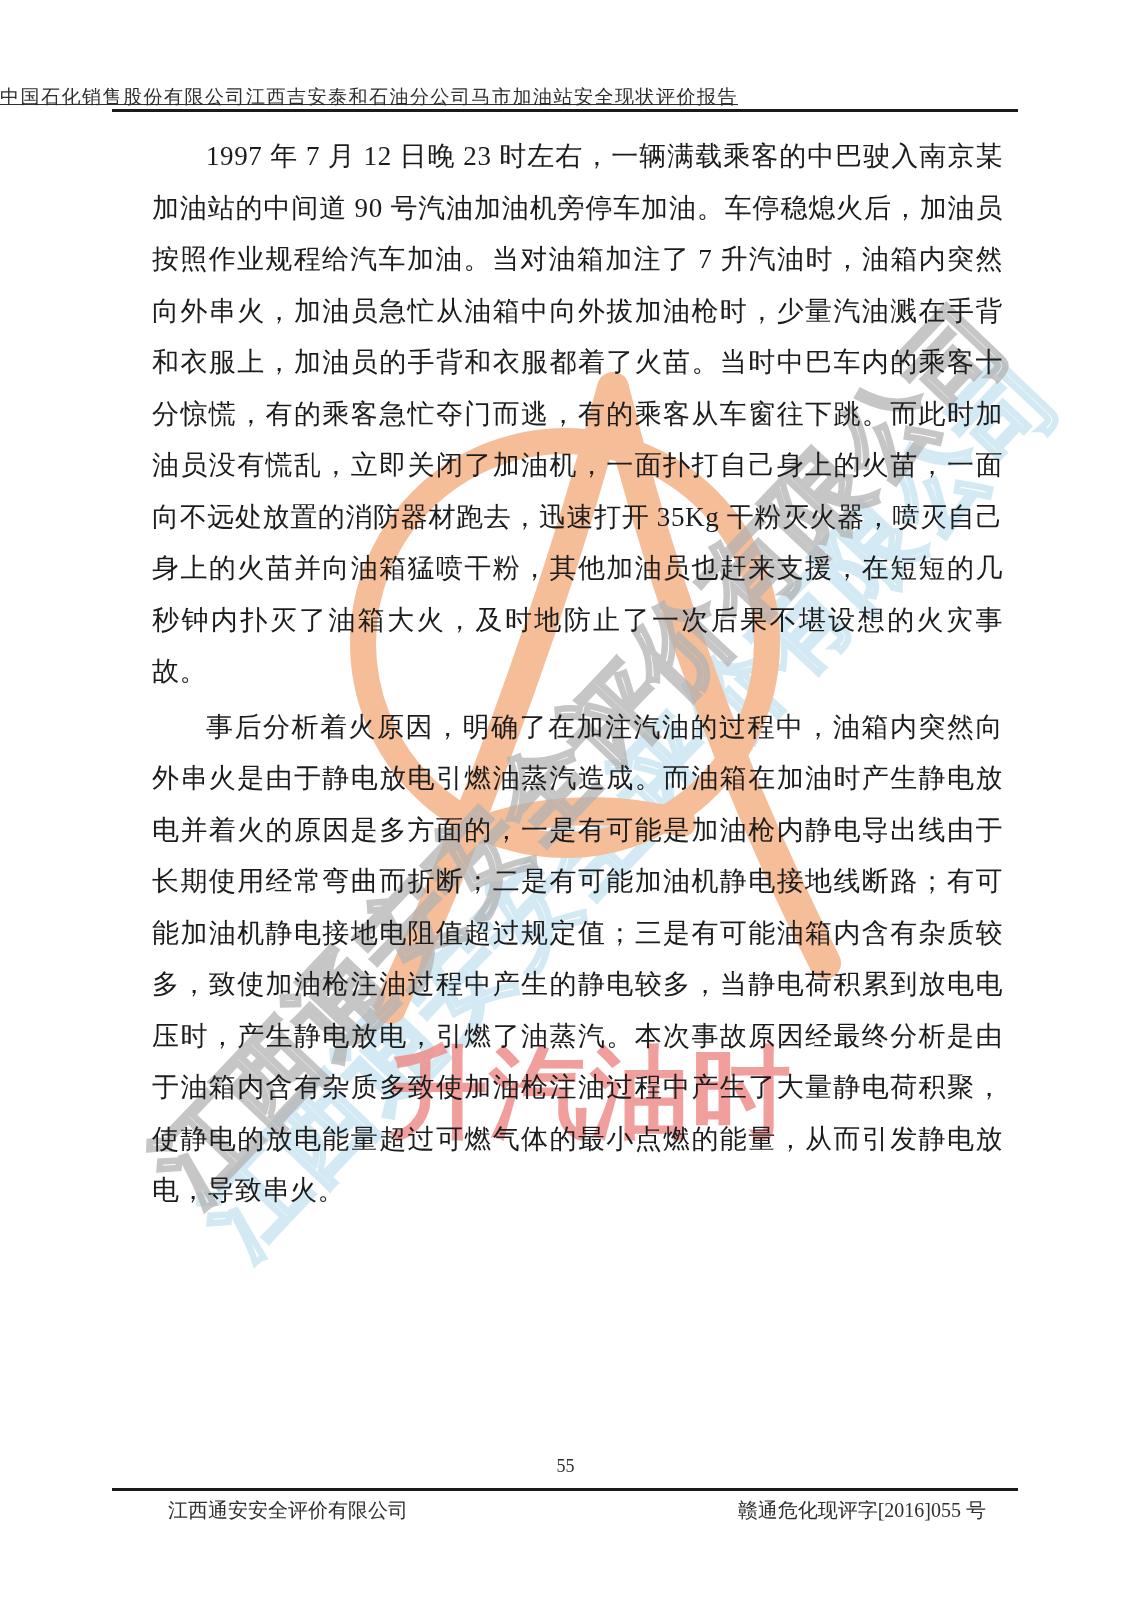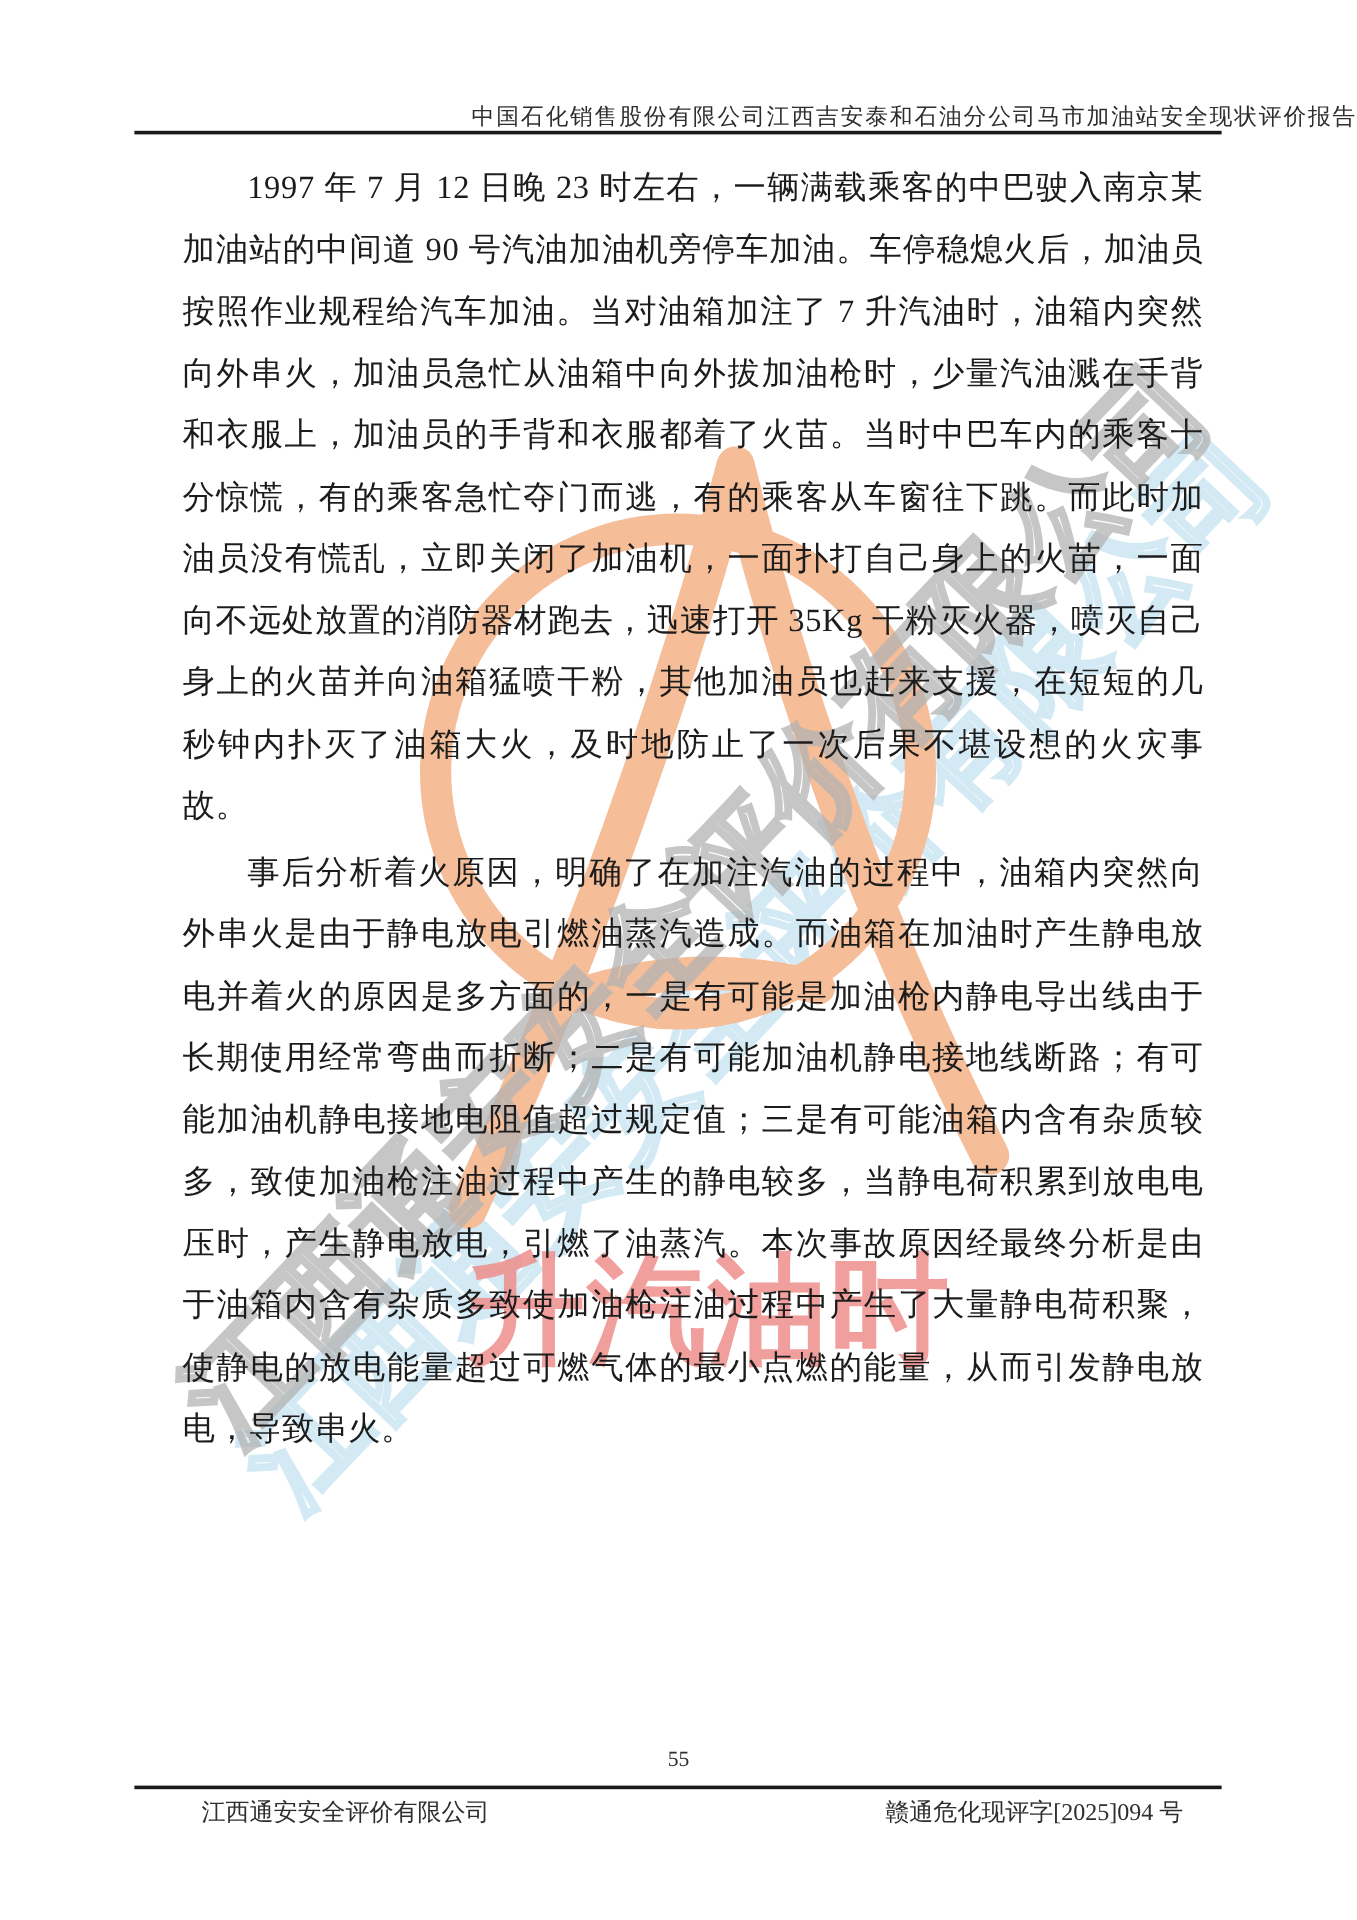--- a/index.html
+++ b/index.html
@@ -13,22 +13,23 @@
     position:relative;
     width:1131px;height:1600px;
     background:#ffffff;
     overflow:hidden;
     font-family:"Liberation Serif","DejaVu Serif",serif;
     color:#1c1c1c;
   }
   
   .header-title{
     position:absolute;top:84px;left:0;width:100%;
-    text-align:right;font-size:19px;letter-spacing:1.5px;color:#2e2e2e;
+    text-align:left;font-size:19px;letter-spacing:1.5px;color:#2e2e2e;
     z-index:3;
+    text-decoration:underline;
   }
   .header-rule{
     position:absolute;top:109px;left:112px;width:906px;height:3px;
     background:#1a1a1a;z-index:3;
   }
   
   .body-text{
     position:absolute;top:127px;left:148px;width:859px;z-index:2;
   }
   .body-text p{
@@ -117,16 +118,16 @@
 
   <div class="body-text">
     <p>1997 年 7 月 12 日晚 23 时左右，一辆满载乘客的中巴驶入南京某加油站的中间道 90 号汽油加油机旁停车加油。车停稳熄火后，加油员按照作业规程给汽车加油。当对油箱加注了 7 升汽油时，油箱内突然向外串火，加油员急忙从油箱中向外拔加油枪时，少量汽油溅在手背和衣服上，加油员的手背和衣服都着了火苗。当时中巴车内的乘客十分惊慌，有的乘客急忙夺门而逃，有的乘客从车窗往下跳。而此时加油员没有慌乱，立即关闭了加油机，一面扑打自己身上的火苗，一面向不远处放置的消防器材跑去，迅速打开 35Kg 干粉灭火器，喷灭自己身上的火苗并向油箱猛喷干粉，其他加油员也赶来支援，在短短的几秒钟内扑灭了油箱大火，及时地防止了一次后果不堪设想的火灾事故。</p>
     <p>事后分析着火原因，明确了在加注汽油的过程中，油箱内突然向外串火是由于静电放电引燃油蒸汽造成。而油箱在加油时产生静电放电并着火的原因是多方面的，一是有可能是加油枪内静电导出线由于长期使用经常弯曲而折断；二是有可能加油机静电接地线断路；有可能加油机静电接地电阻值超过规定值；三是有可能油箱内含有杂质较多，致使加油枪注油过程中产生的静电较多，当静电荷积累到放电电压时，产生静电放电，引燃了油蒸汽。本次事故原因经最终分析是由于油箱内含有杂质多致使加油枪注油过程中产生了大量静电荷积聚，使静电的放电能量超过可燃气体的最小点燃的能量，从而引发静电放电，导致串火。</p>
   </div>
 
   <div class="page-number">55</div>
   <div class="footer-rule"></div>
   <div class="footer-row">
     <span>江西通安安全评价有限公司</span>
-    <span>赣通危化现评字[2025]094 号</span>
+    <span>赣通危化现评字[2016]055 号</span>
   </div>
 
 </div>
 
 </body></html>

